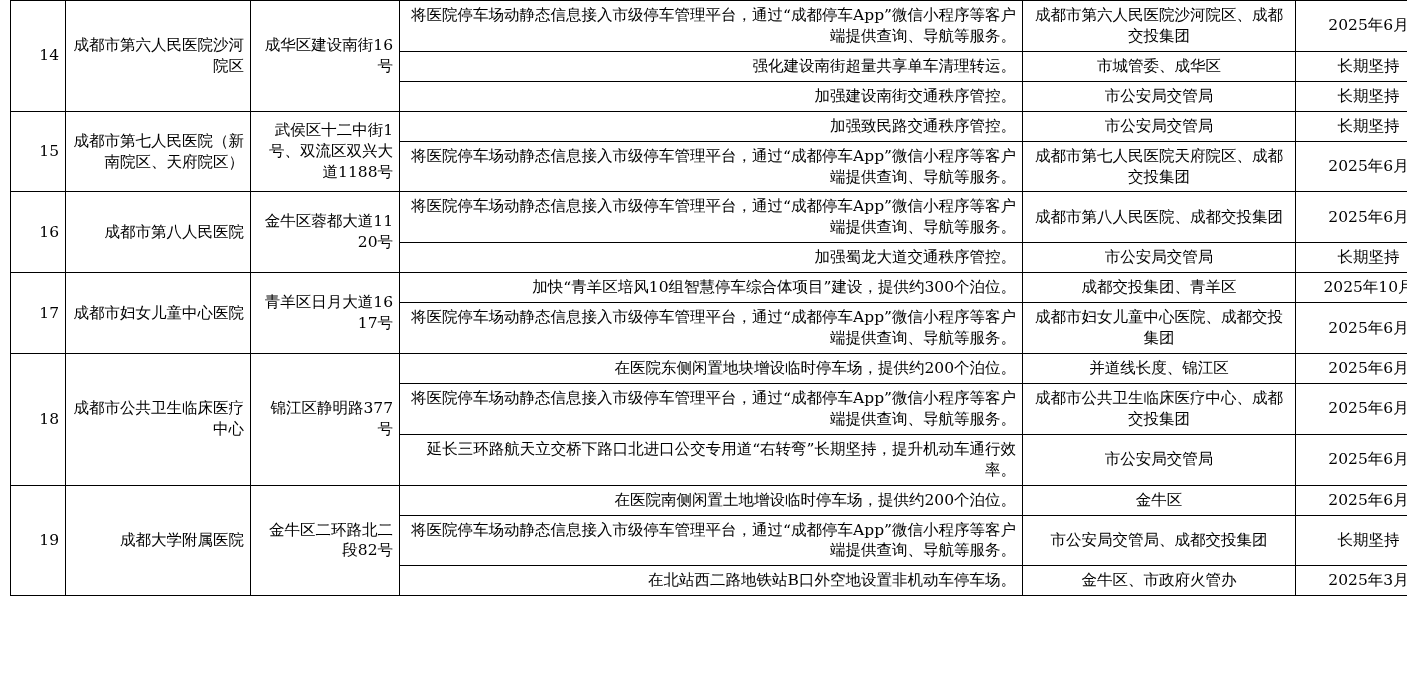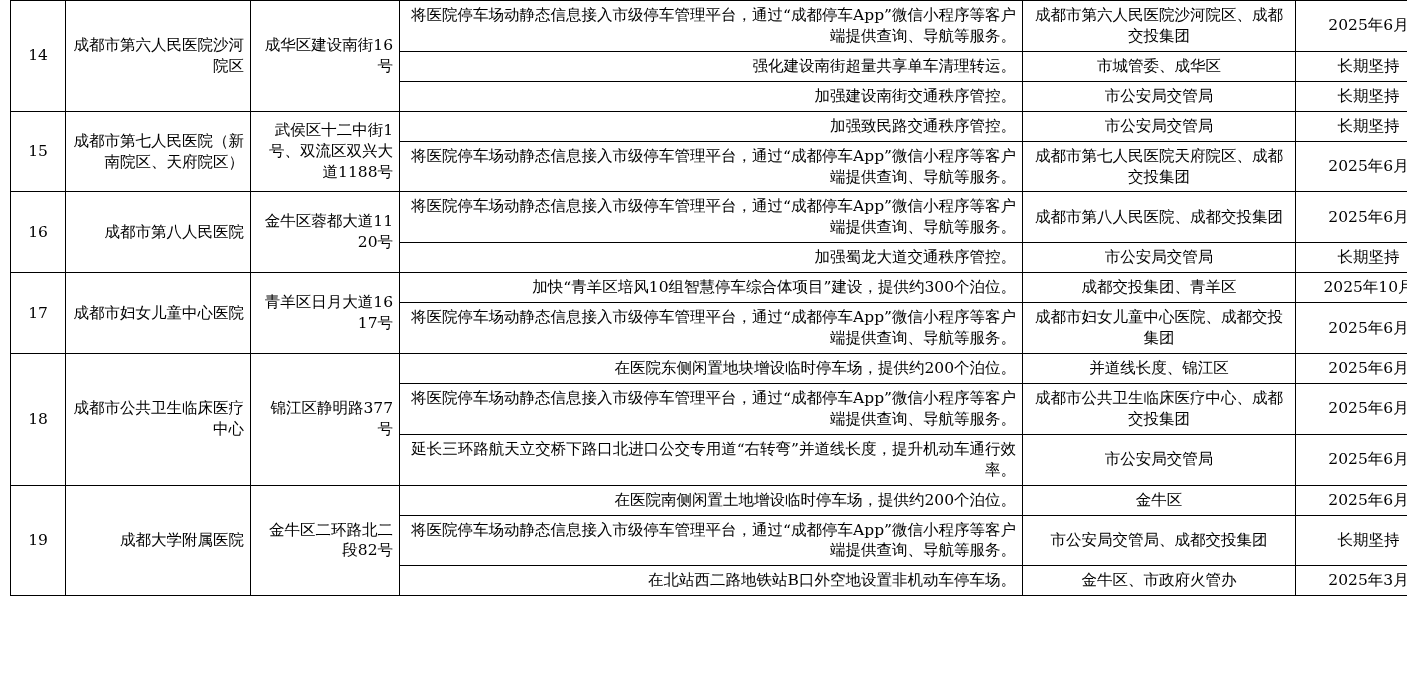--- a/index.html
+++ b/index.html
@@ -28,21 +28,21 @@
   table.grid td {
     border: 1px solid #000000;
     vertical-align: middle;
     padding: 4px 6px;
     font-size: 15.5px;
     line-height: 1.35;
     word-break: break-all;
   }
   td.idx {
     width: 42px;
-    text-align: center;
+    text-align: right;
     font-size: 16px;
   }
   td.name {
     width: 172px;
     text-align: right;
   }
   td.addr {
     width: 136px;
     text-align: right;
   }
@@ -137,21 +137,21 @@
         <td class="measure">在医院东侧闲置地块增设临时停车场，提供约200个泊位。</td>
         <td class="owner">并道线长度、锦江区</td>
         <td class="time">2025年6月</td>
       </tr>
       <tr>
         <td class="measure">将医院停车场动静态信息接入市级停车管理平台，通过“成都停车App”微信小程序等客户端提供查询、导航等服务。</td>
         <td class="owner">成都市公共卫生临床医疗中心、成都交投集团</td>
         <td class="time">2025年6月</td>
       </tr>
       <tr>
-        <td class="measure">延长三环路航天立交桥下路口北进口公交专用道“右转弯”并道线长度，提升机动车通行效率。</td>
+        <td class="measure">延长三环路航天立交桥下路口北进口公交专用道“右转弯”长期坚持，提升机动车通行效率。</td>
         <td class="owner">市公安局交管局</td>
         <td class="time">2025年6月</td>
       </tr>
 
       <tr>
         <td class="idx" rowspan="3">19</td>
         <td class="name" rowspan="3">成都大学附属医院</td>
         <td class="addr" rowspan="3">金牛区二环路北二段82号</td>
         <td class="measure">在医院南侧闲置土地增设临时停车场，提供约200个泊位。</td>
         <td class="owner">金牛区</td>

